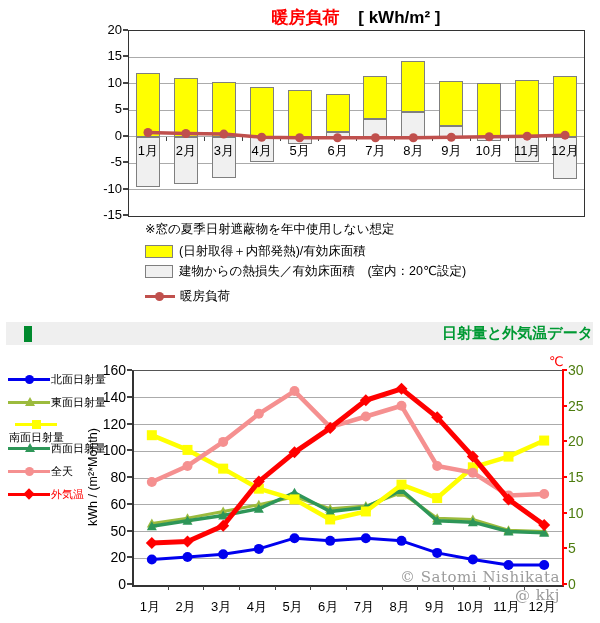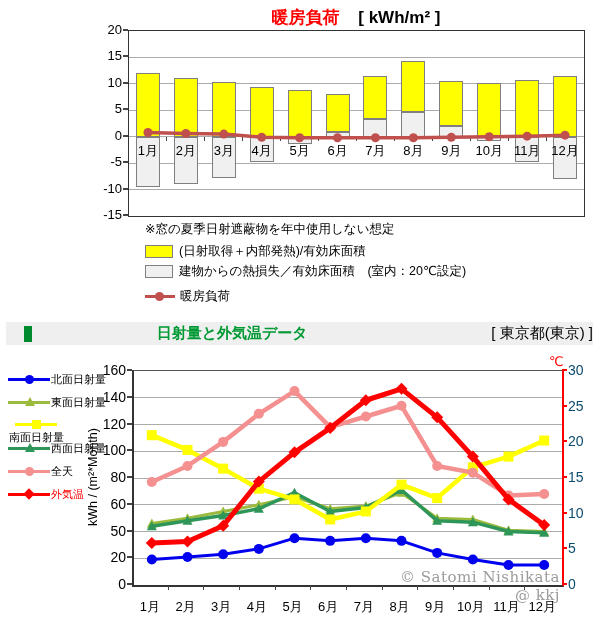--- a/index.html
+++ b/index.html
@@ -32,21 +32,21 @@
   .sc-leg-row{position:absolute;left:0;display:flex;align-items:center;height:14px;}
   .sc-leg-swatch{width:42px;height:12px;position:relative;flex:none;}
   .sc-leg-label{font-size:11px;margin-left:1px;white-space:nowrap;}
   #sc-ylabel{position:absolute;left:84px;top:370px;width:18px;height:214px;
              writing-mode:vertical-rl;transform:rotate(180deg);
              display:flex;align-items:center;justify-content:center;font-size:12.5px;}
   #sc-ylabels div{position:absolute;width:34px;text-align:right;font-size:14px;line-height:16px;}
   #sc-plot{position:absolute;left:132px;top:370px;width:428px;height:214px;background:#fff;
            border-top:1px solid #555;border-left:2px solid #333;border-bottom:2px solid #333;
            border-right:2px solid #FF0000;box-sizing:content-box;}
-  #sc-rlabels div{position:absolute;width:30px;text-align:left;font-size:14px;line-height:16px;color:#0c4a6e;}
+  #sc-rlabels div{position:absolute;width:30px;text-align:left;font-size:14px;line-height:16px;color:#4d7c0f;}
   #sc-unit{position:absolute;left:549px;top:354px;font-size:13px;color:#FF0000;}
   .sc-month{position:absolute;top:598px;width:40px;text-align:center;font-size:13px;}
   #sc-watermark{position:absolute;left:390px;top:568px;width:170px;text-align:right;
                 font-family:"DejaVu Serif","Liberation Serif",serif;font-size:15px;color:#9B9B9B;letter-spacing:0.5px;}
   .hc-month{position:absolute;text-align:center;font-size:13px;z-index:5;}
   svg.series{position:absolute;left:0;top:0;z-index:6;pointer-events:none;}
 </style>
 </head>
 <body>
 
@@ -150,21 +150,20 @@
   <div class="hc-leg-row" style="top:288px;">
     <span class="sw-line">
         <span class="sw-dot"></span>
       </span>
     <span>暖房負荷</span>
   </div>
 
   <div id="sec-header">
     <span class="green-block"></span>
     <span class="sec-title">日射量と外気温データ</span>
-    <span class="sec-loc">[ 東京都(東京) ]</span>
   </div>
 
   <div id="sc-legend">
       <div class="sc-leg-row" style="top: 0px;">
         <div class="sc-leg-swatch">
           <div style="position: absolute; left: 0px; top: 5px; width: 42px; height: 3px; background: rgb(0, 0, 238);"></div>
           <div style="position: absolute; left: 17px; top: 2px; width: 9px; height: 9px; border-radius: 50%; background: rgb(0, 0, 238);"></div>
         </div>
         <div class="sc-leg-label" style="color: rgb(0, 0, 0);">北面日射量</div>
       </div>

